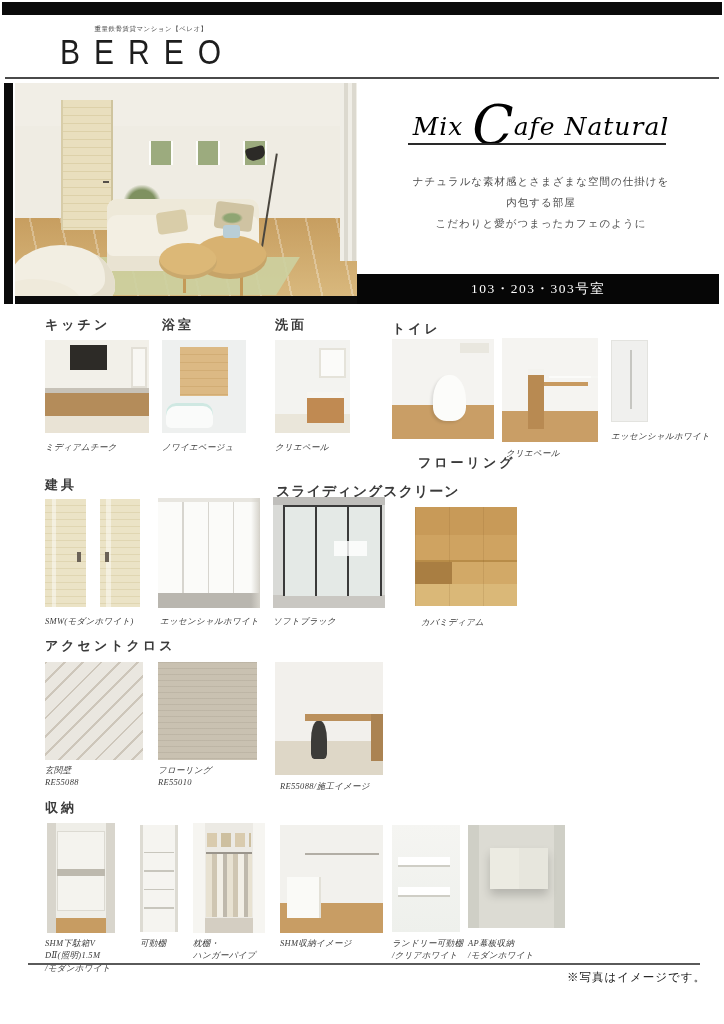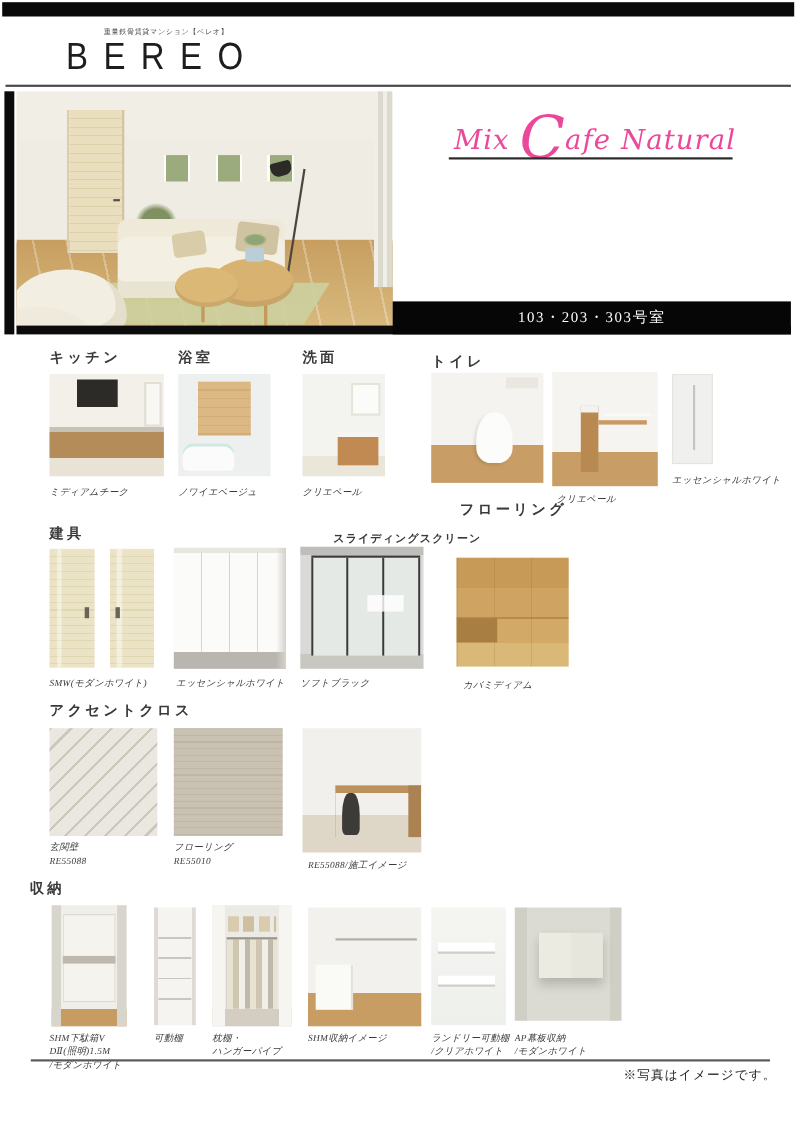--- a/index.html
+++ b/index.html
@@ -57,30 +57,30 @@
   .hp-vase{left:208px;top:142px;width:17px;height:13px;background:#b9ced7;border-radius:3px;}
   .hp-sprig{left:200px;top:126px;width:34px;height:18px;
       background:radial-gradient(closest-side,#8fa573 0 45%,transparent 65%);}
   .hp-chair{left:-8px;top:162px;width:108px;height:62px;background:#f2eee2;
       border-radius:50% 50% 30% 30%/65% 65% 30% 30%;box-shadow:inset -10px -8px 0 #e4decc;}
   .hp-chair2{left:-14px;top:196px;width:80px;height:40px;background:#efeadb;border-radius:40% 60% 30% 30%;}
   .hp-blind{right:0;top:0;width:17px;height:178px;
       background:repeating-linear-gradient(90deg,#f0eee7 0 4px,#dcd9cf 4px 8px);}
 
   .theme-title{position:absolute;left:380px;top:94px;width:322px;height:58px;text-align:center;
-      font-style:italic;color:#ec4899;font-family:"DejaVu Serif","Liberation Serif",serif;}
+      font-style:italic;color:#000000;font-family:"DejaVu Serif","Liberation Serif",serif;}
   .t-mix,.t-rest{font-size:25px;letter-spacing:1px;}
   .t-c{font-size:54px;vertical-align:-9px;letter-spacing:0;}
   .theme-underline{position:absolute;left:408px;top:143px;width:258px;height:1.5px;background:#2a2a2a;}
   .theme-desc{position:absolute;left:384px;top:171px;width:314px;text-align:center;
       font-size:10.5px;line-height:21px;letter-spacing:1px;color:#4c4c4c;white-space:pre-line;}
 
   
   .sec{position:absolute;font-size:13px;font-weight:600;letter-spacing:3px;color:#3a3a3a;white-space:nowrap;}
-  .sec.small{font-size:10px;letter-spacing:1px;margin-left:27px;}
+  .sec.small{font-size:14px;letter-spacing:1px;}
   .cap{position:absolute;font-size:8.5px;line-height:1.45;letter-spacing:.3px;color:#3a3a3a;white-space:pre-line;font-style:italic;}
   .ph{position:absolute;overflow:hidden;background:#f1efe9;}
   .ph::before,.ph::after{content:"";position:absolute;}
 
   .a-kitchen{background:linear-gradient(180deg,#f2f0e9 0 52%,#c7c2b8 52% 57%,#b48c5a 57% 82%,#e9e3d5 82% 100%);}
   .a-kitchen::before{left:24%;top:5%;width:36%;height:27%;background:#2d2b27;}
   .a-kitchen::after{right:2%;top:8%;width:15%;height:44%;background:#f8f7f3;box-shadow:inset 0 0 0 2px #e2dfd6;}
 
   .a-bath{background:#eef0ef;}
   .a-bath::before{left:22%;top:7%;width:56%;height:53%;
@@ -203,20 +203,23 @@
     <div class="hp-sprig"></div>
     <div class="hp-vase"></div>
     <div class="hp-chair"></div>
     <div class="hp-chair2"></div>
     <div class="hp-blind"></div>
   </div>
   <div class="hero-strip"></div>
 
   <div class="theme-title"><span class="t-mix">Mix </span><span class="t-c">C</span><span class="t-rest">afe Natural</span></div>
   <div class="theme-underline"></div>
+  <div class="theme-desc">ナチュラルな素材感とさまざまな空間の仕掛けを
+内包する部屋
+こだわりと愛がつまったカフェのように</div>
   <div class="rooms-bar">
       <span>103・203・303号室</span>
     </div>
 
   <div class="sec" style="left:45px;top:316px">キッチン</div>
   <div class="sec" style="left:162px;top:316px">浴室</div>
   <div class="sec" style="left:275px;top:316px">洗面</div>
   <div class="sec" style="left:392px;top:320px">トイレ</div>
 
   <div class="ph a-kitchen" style="left:45px;top:340px;width:104px;height:93px"></div>
@@ -257,21 +260,21 @@
   <div class="cap" style="left:45px;top:764px">玄関壁
 RE55088</div>
 
   <div class="ph a-accent2" style="left:158px;top:662px;width:99px;height:98px"></div>
   <div class="cap" style="left:158px;top:764px">フローリング
 RE55010</div>
 
   <div class="ph a-accent3" style="left:275px;top:662px;width:108px;height:113px"></div>
   <div class="cap" style="left:280px;top:780px">RE55088/施工イメージ</div>
 
-  <div class="sec" style="left:27px;top:799px">収納</div>
+  <div class="sec" style="left:45px;top:799px">収納</div>
 
   <div class="ph a-s1" style="left:47px;top:823px;width:68px;height:110px"></div>
   <div class="cap" style="left:45px;top:937px">SHM下駄箱V
 DⅡ(照明)1.5M
 /モダンホワイト</div>
 
   <div class="ph a-s2" style="left:140px;top:825px;width:38px;height:107px"></div>
   <div class="cap" style="left:140px;top:937px">可動棚</div>
 
   <div class="ph a-s3" style="left:193px;top:823px;width:72px;height:110px"></div>

